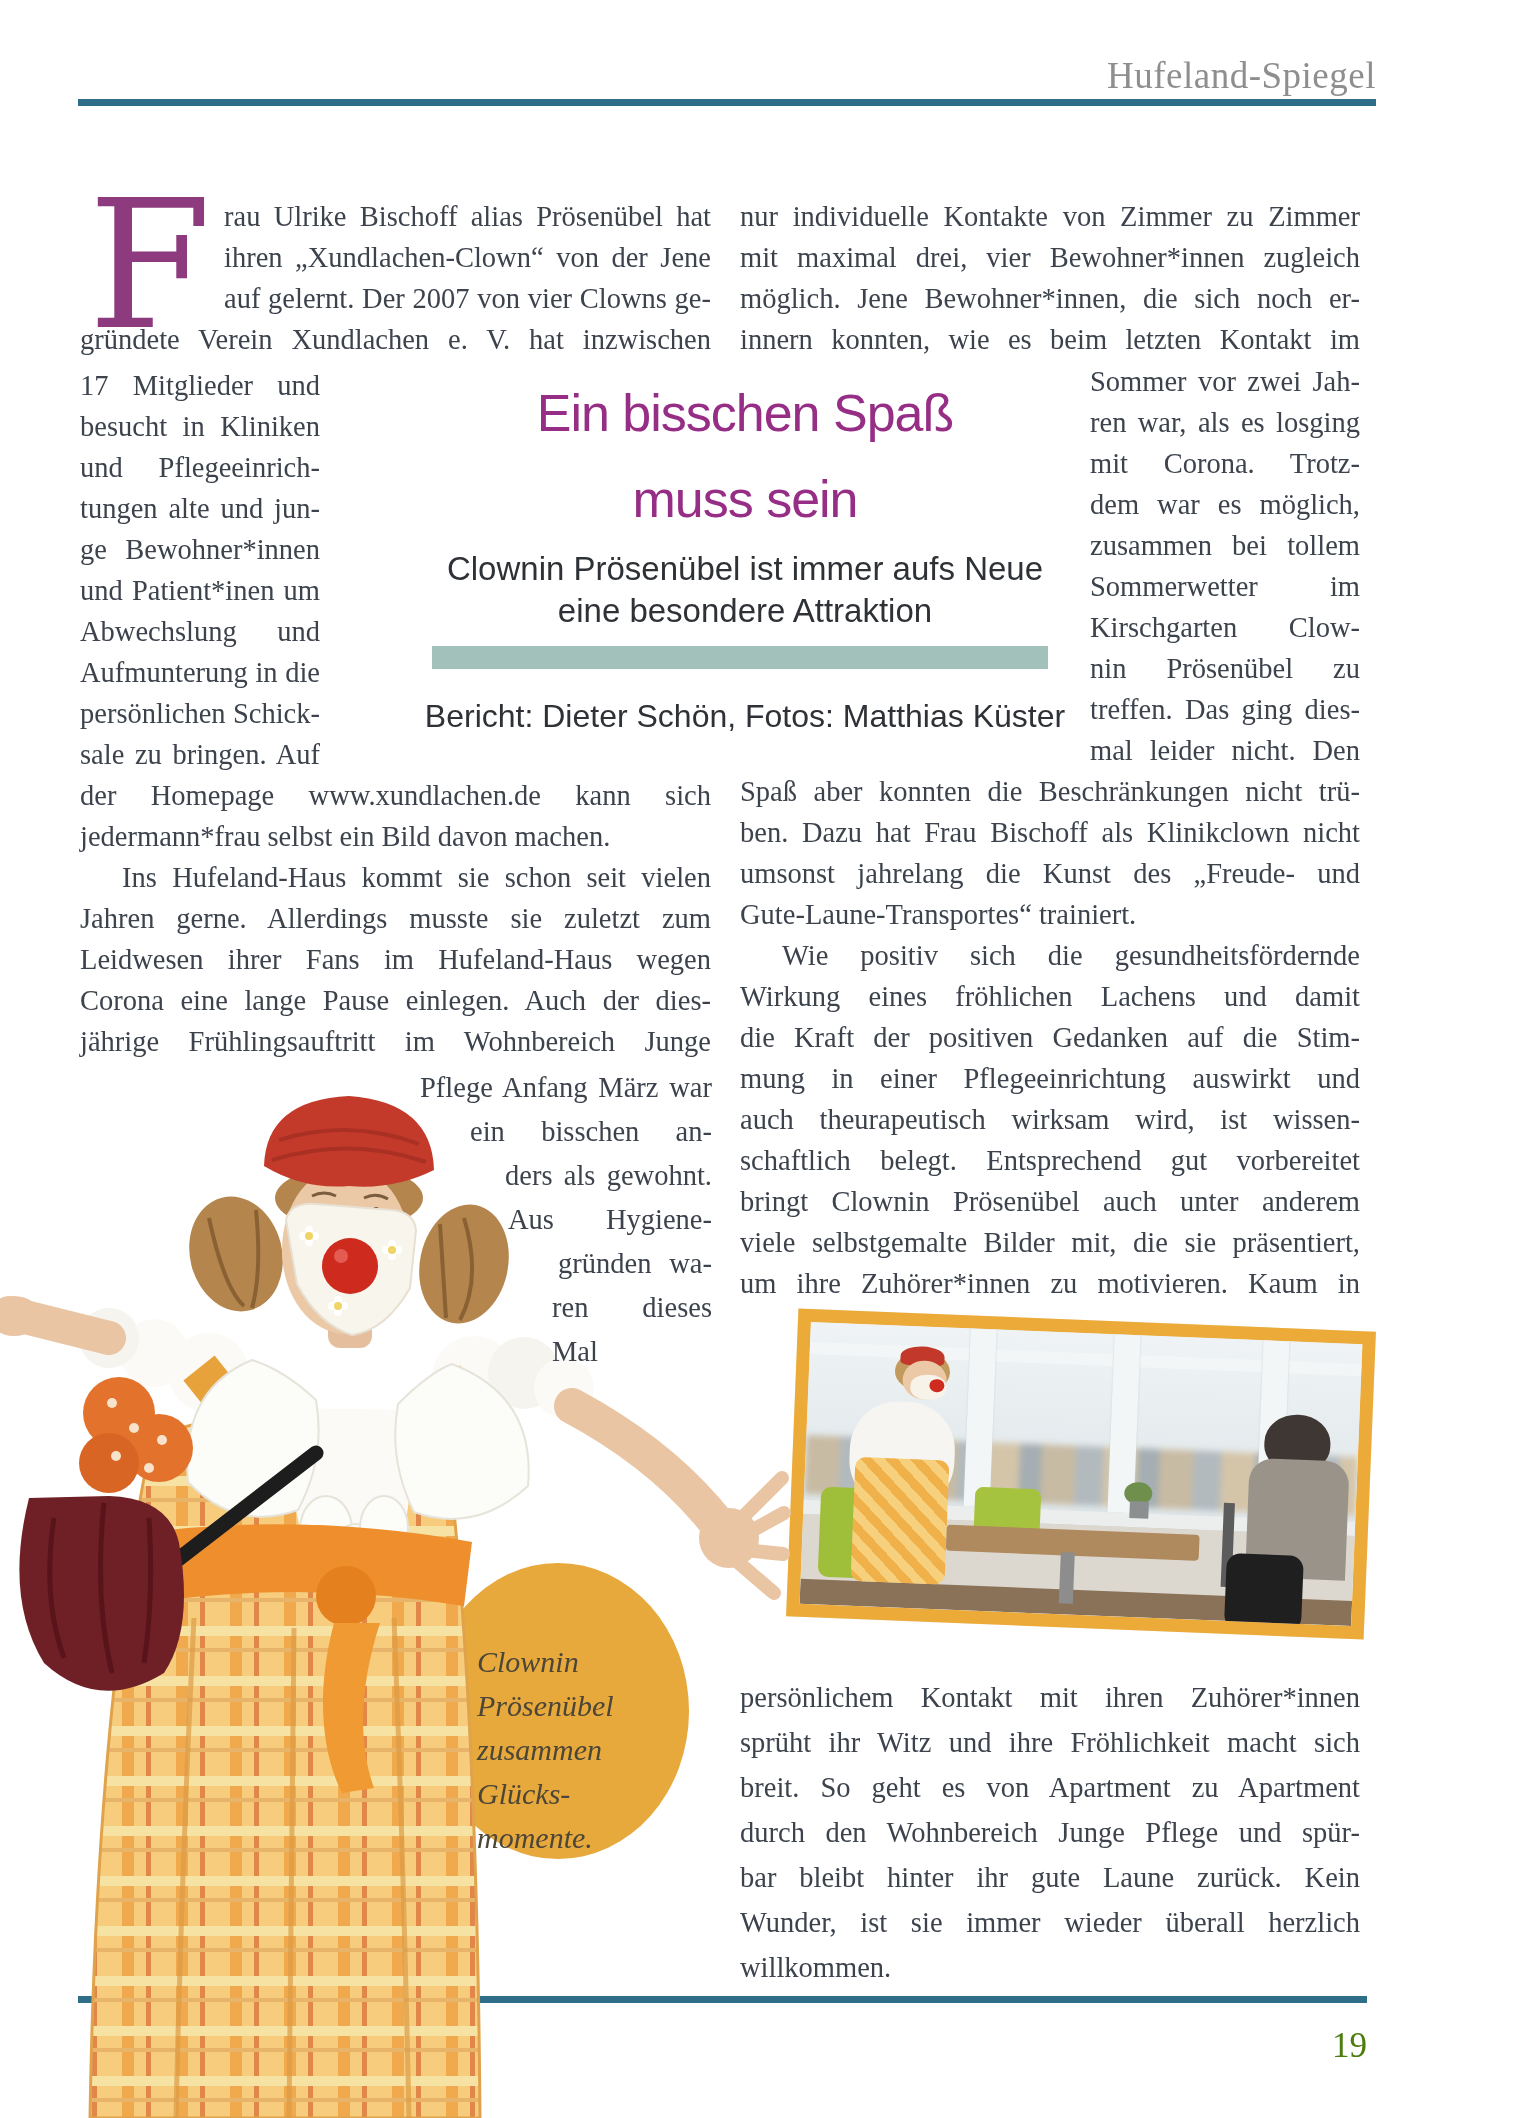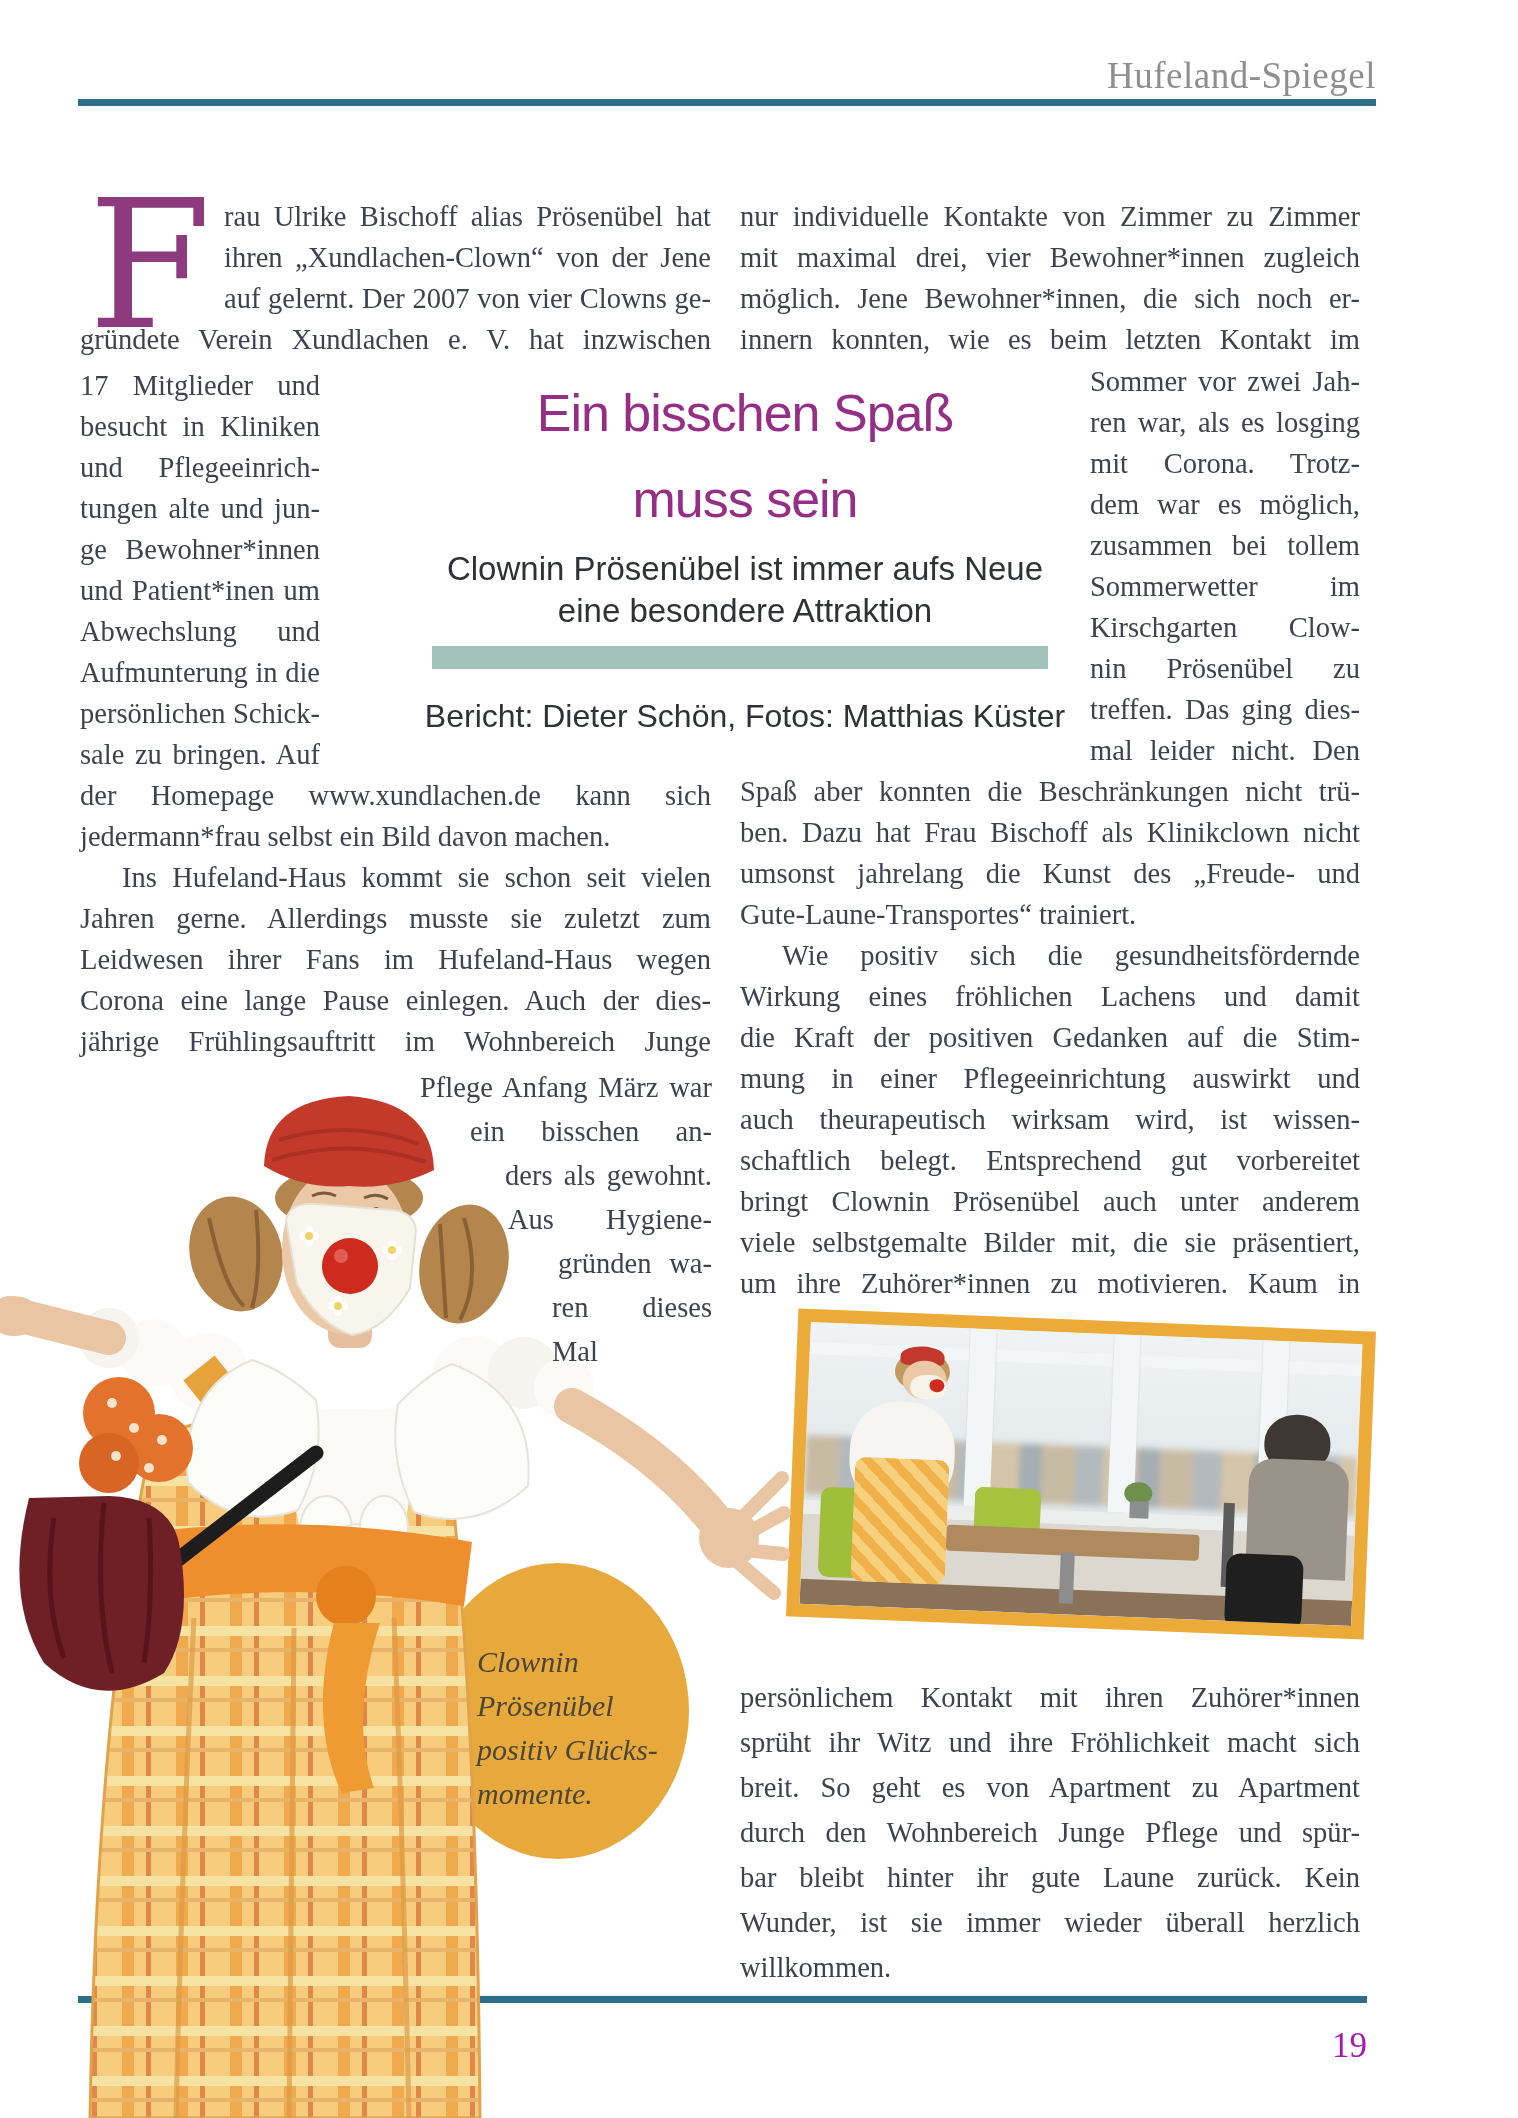--- a/index.html
+++ b/index.html
@@ -5,21 +5,21 @@
   html,body{margin:0;padding:0;background:#ffffff;}
   .page{position:relative;width:1518px;height:2118px;background:#fff;overflow:hidden;
         font-family:"Liberation Serif",serif;}
   
   .header-title{position:absolute;top:54px;left:78px;width:1298px;text-align:right;
         font-size:37px;color:#8e8e8e;letter-spacing:.5px;z-index:6;}
   .rule{position:absolute;height:7px;background:#2f6e88;z-index:1;}
   .rule-top{left:78px;top:99px;width:1298px;}
   .rule-bottom{left:78px;top:1996px;width:1289px;}
   .pagenum{position:absolute;left:1200px;top:2026px;width:167px;text-align:right;
-        font-size:35px;color:#a21caf;z-index:6;}
+        font-size:35px;color:#4d7c0f;z-index:6;}
   
   .bt{position:absolute;font-size:28.5px;line-height:41px;color:#3d434d;z-index:6;}
   .bt .ln{white-space:normal;text-align:justify;text-align-last:justify;}
   .endpara .ln:last-child{text-align-last:left;}
   .indent .ln:first-child{text-indent:42px;}
   .p1L{left:224px;top:196px;width:487px;}
   .dropcap{position:absolute;left:88px;top:186px;font-size:178px;line-height:160px;
         color:#8d3a7e;font-family:"DejaVu Serif",serif;z-index:6;}
   .p1bL{left:80px;top:319px;width:631px;}
   .narrowL{left:80px;top:365px;width:240px;}
@@ -190,21 +190,21 @@
       <div class="ln">Clownin Prösenübel ist immer aufs Neue</div>
       <div class="ln">eine besondere Attraktion</div>
     </div>
   <div class="midbar"></div>
   <div class="byline">Bericht: Dieter Schön, Fotos: Matthias Küster</div>
 
   <div class="circle"></div>
   <div class="caption">
       <div class="ln">Clownin</div>
       <div class="ln">Prösenübel</div>
-      <div class="ln">positiv Glücks-</div>
+      <div class="ln">zusammen Glücks-</div>
       <div class="ln">momente.</div>
     </div>
 
   <div class="photo">
     <div class="ph-window"></div>
     <div class="ph-city"></div>
     <div class="ph-transom"></div>
     <div class="ph-post ph-post1"></div>
     <div class="ph-post ph-post2"></div>
     <div class="ph-post ph-post3"></div>

